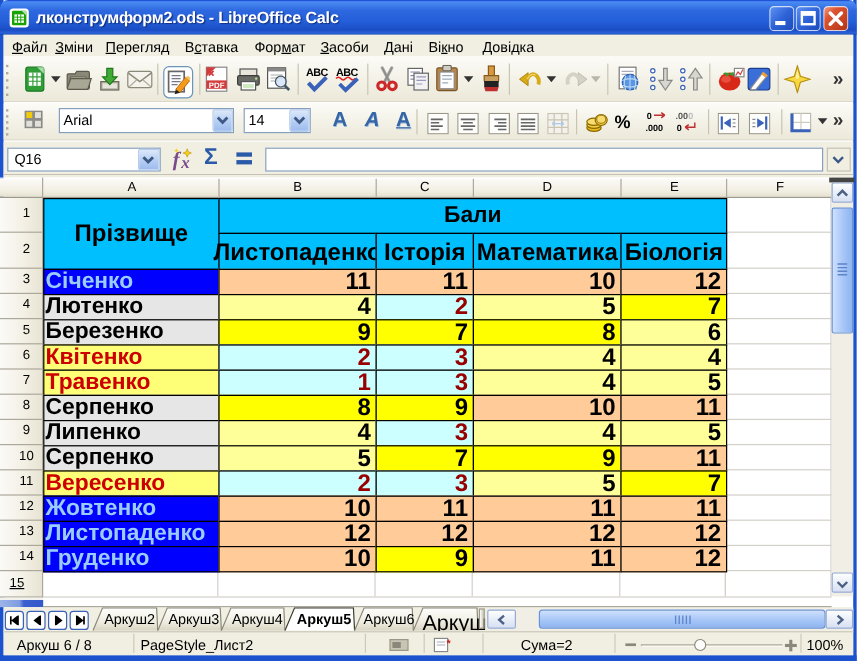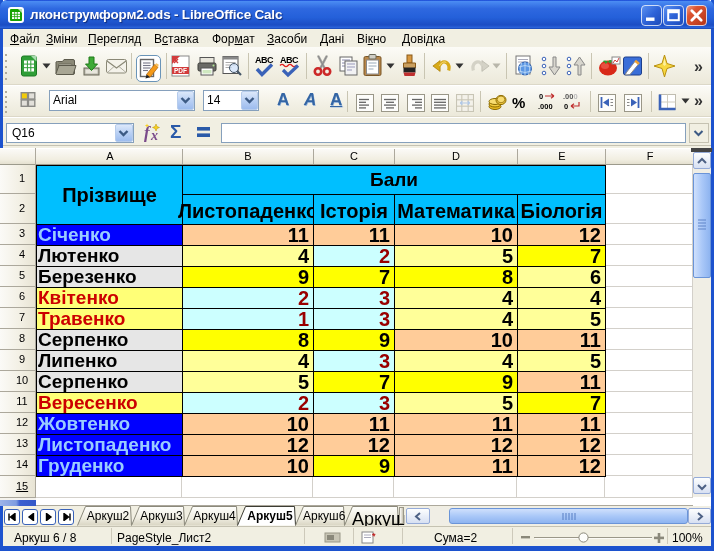--- a/index.html
+++ b/index.html
@@ -427,21 +427,21 @@
 <div class="tx" style="left:8px;top:374px;font-size:11px;color:#000;width:28px;text-align:center;">10</div>
 <div class="ab" style="left:0px;top:412px;width:36px;height:1px;background:#aca89c;"></div>
 <div class="tx" style="left:8px;top:395px;font-size:11px;color:#000;width:28px;text-align:center;">11</div>
 <div class="ab" style="left:0px;top:433px;width:36px;height:1px;background:#aca89c;"></div>
 <div class="tx" style="left:8px;top:416px;font-size:11px;color:#000;width:28px;text-align:center;">12</div>
 <div class="ab" style="left:0px;top:454px;width:36px;height:1px;background:#aca89c;"></div>
 <div class="tx" style="left:8px;top:437px;font-size:11px;color:#000;width:28px;text-align:center;">13</div>
 <div class="ab" style="left:0px;top:475px;width:36px;height:1px;background:#aca89c;"></div>
 <div class="tx" style="left:8px;top:458px;font-size:11px;color:#000;width:28px;text-align:center;">14</div>
 <div class="ab" style="left:0px;top:497px;width:36px;height:1px;background:#aca89c;"></div>
-<div class="tx" style="left:8px;top:480px;font-size:11px;color:#000;width:28px;text-align:center;text-decoration:underline;">15</div>
+<div class="tx" style="left:8px;top:480px;font-size:11px;color:#000;width:28px;text-decoration:underline;">15</div>
 <div class="ab" style="left:0px;top:498px;width:36px;height:2px;background:#f4f2ec;"></div>
 <div class="ab" style="left:0px;top:500px;width:36px;height:6px;background:linear-gradient(90deg,#9eb4e8,#7e9ce0 45%,#3b5fd0 55%,#3458c8);"></div>
 <div class="ab" style="left:605px;top:193px;width:88px;height:1px;background:#d3d0ca;"></div>
 <div class="ab" style="left:605px;top:223px;width:88px;height:1px;background:#d3d0ca;"></div>
 <div class="ab" style="left:605px;top:244px;width:88px;height:1px;background:#d3d0ca;"></div>
 <div class="ab" style="left:605px;top:265px;width:88px;height:1px;background:#d3d0ca;"></div>
 <div class="ab" style="left:605px;top:286px;width:88px;height:1px;background:#d3d0ca;"></div>
 <div class="ab" style="left:605px;top:307px;width:88px;height:1px;background:#d3d0ca;"></div>
 <div class="ab" style="left:605px;top:328px;width:88px;height:1px;background:#d3d0ca;"></div>
 <div class="ab" style="left:605px;top:349px;width:88px;height:1px;background:#d3d0ca;"></div>

